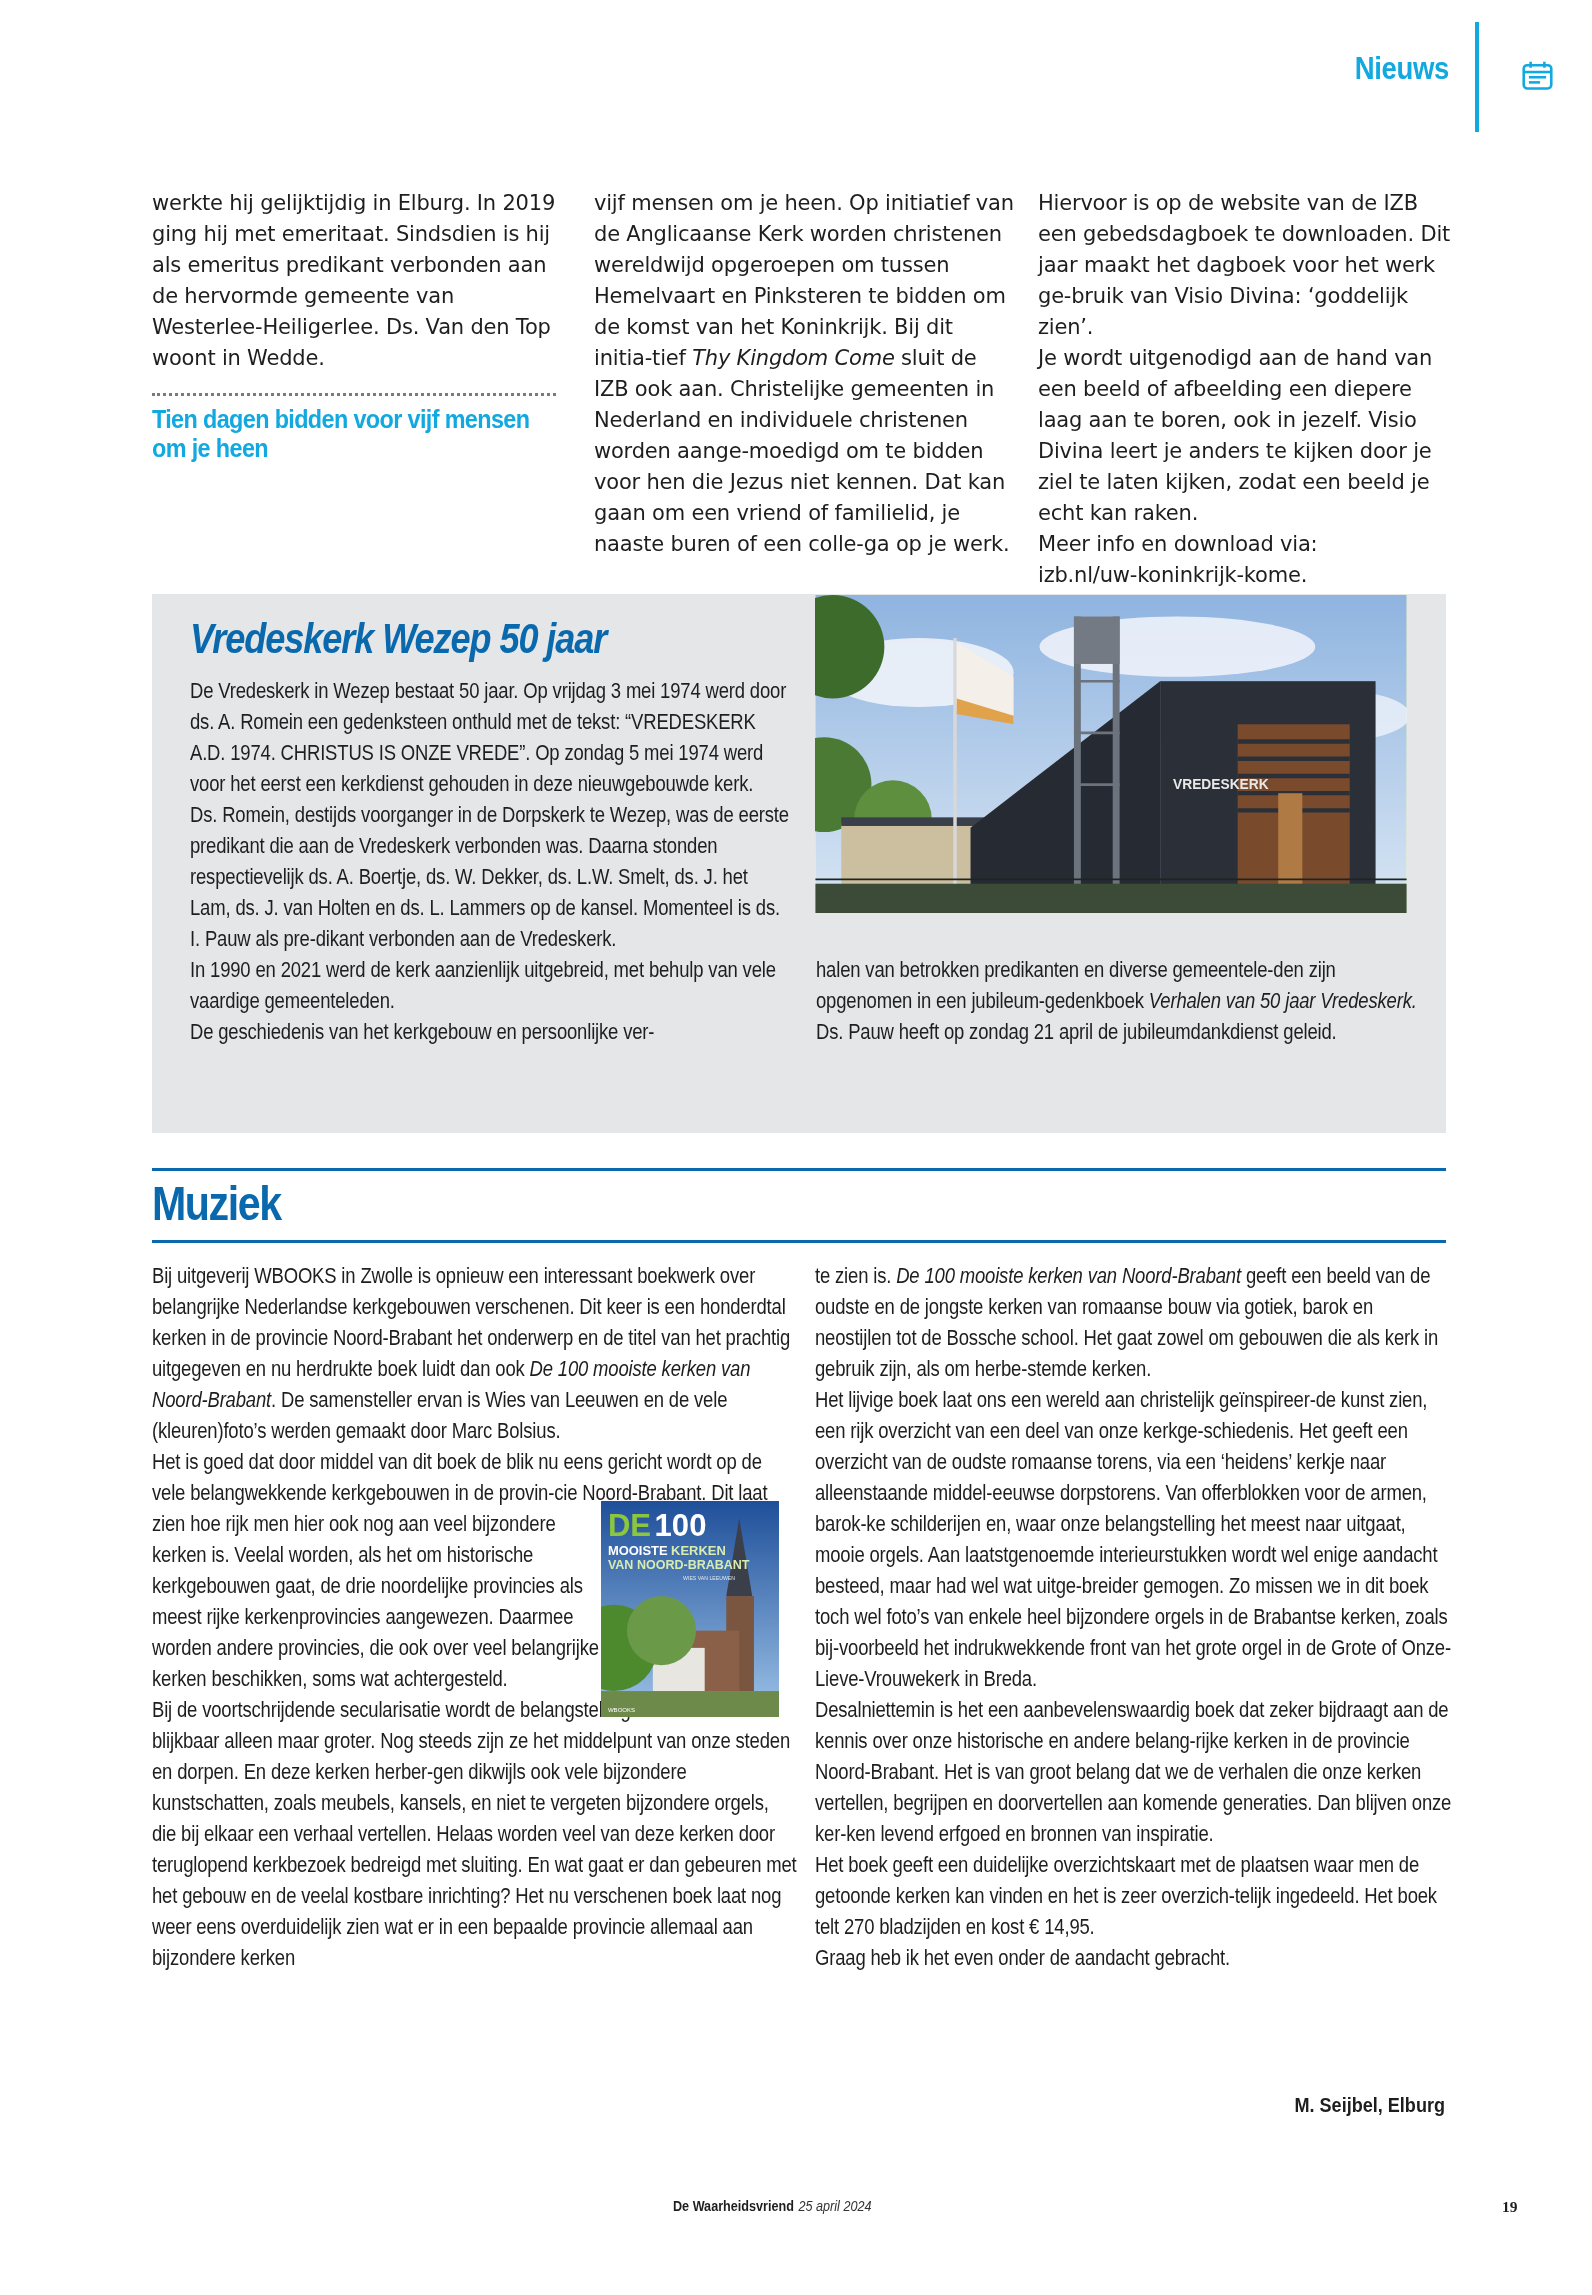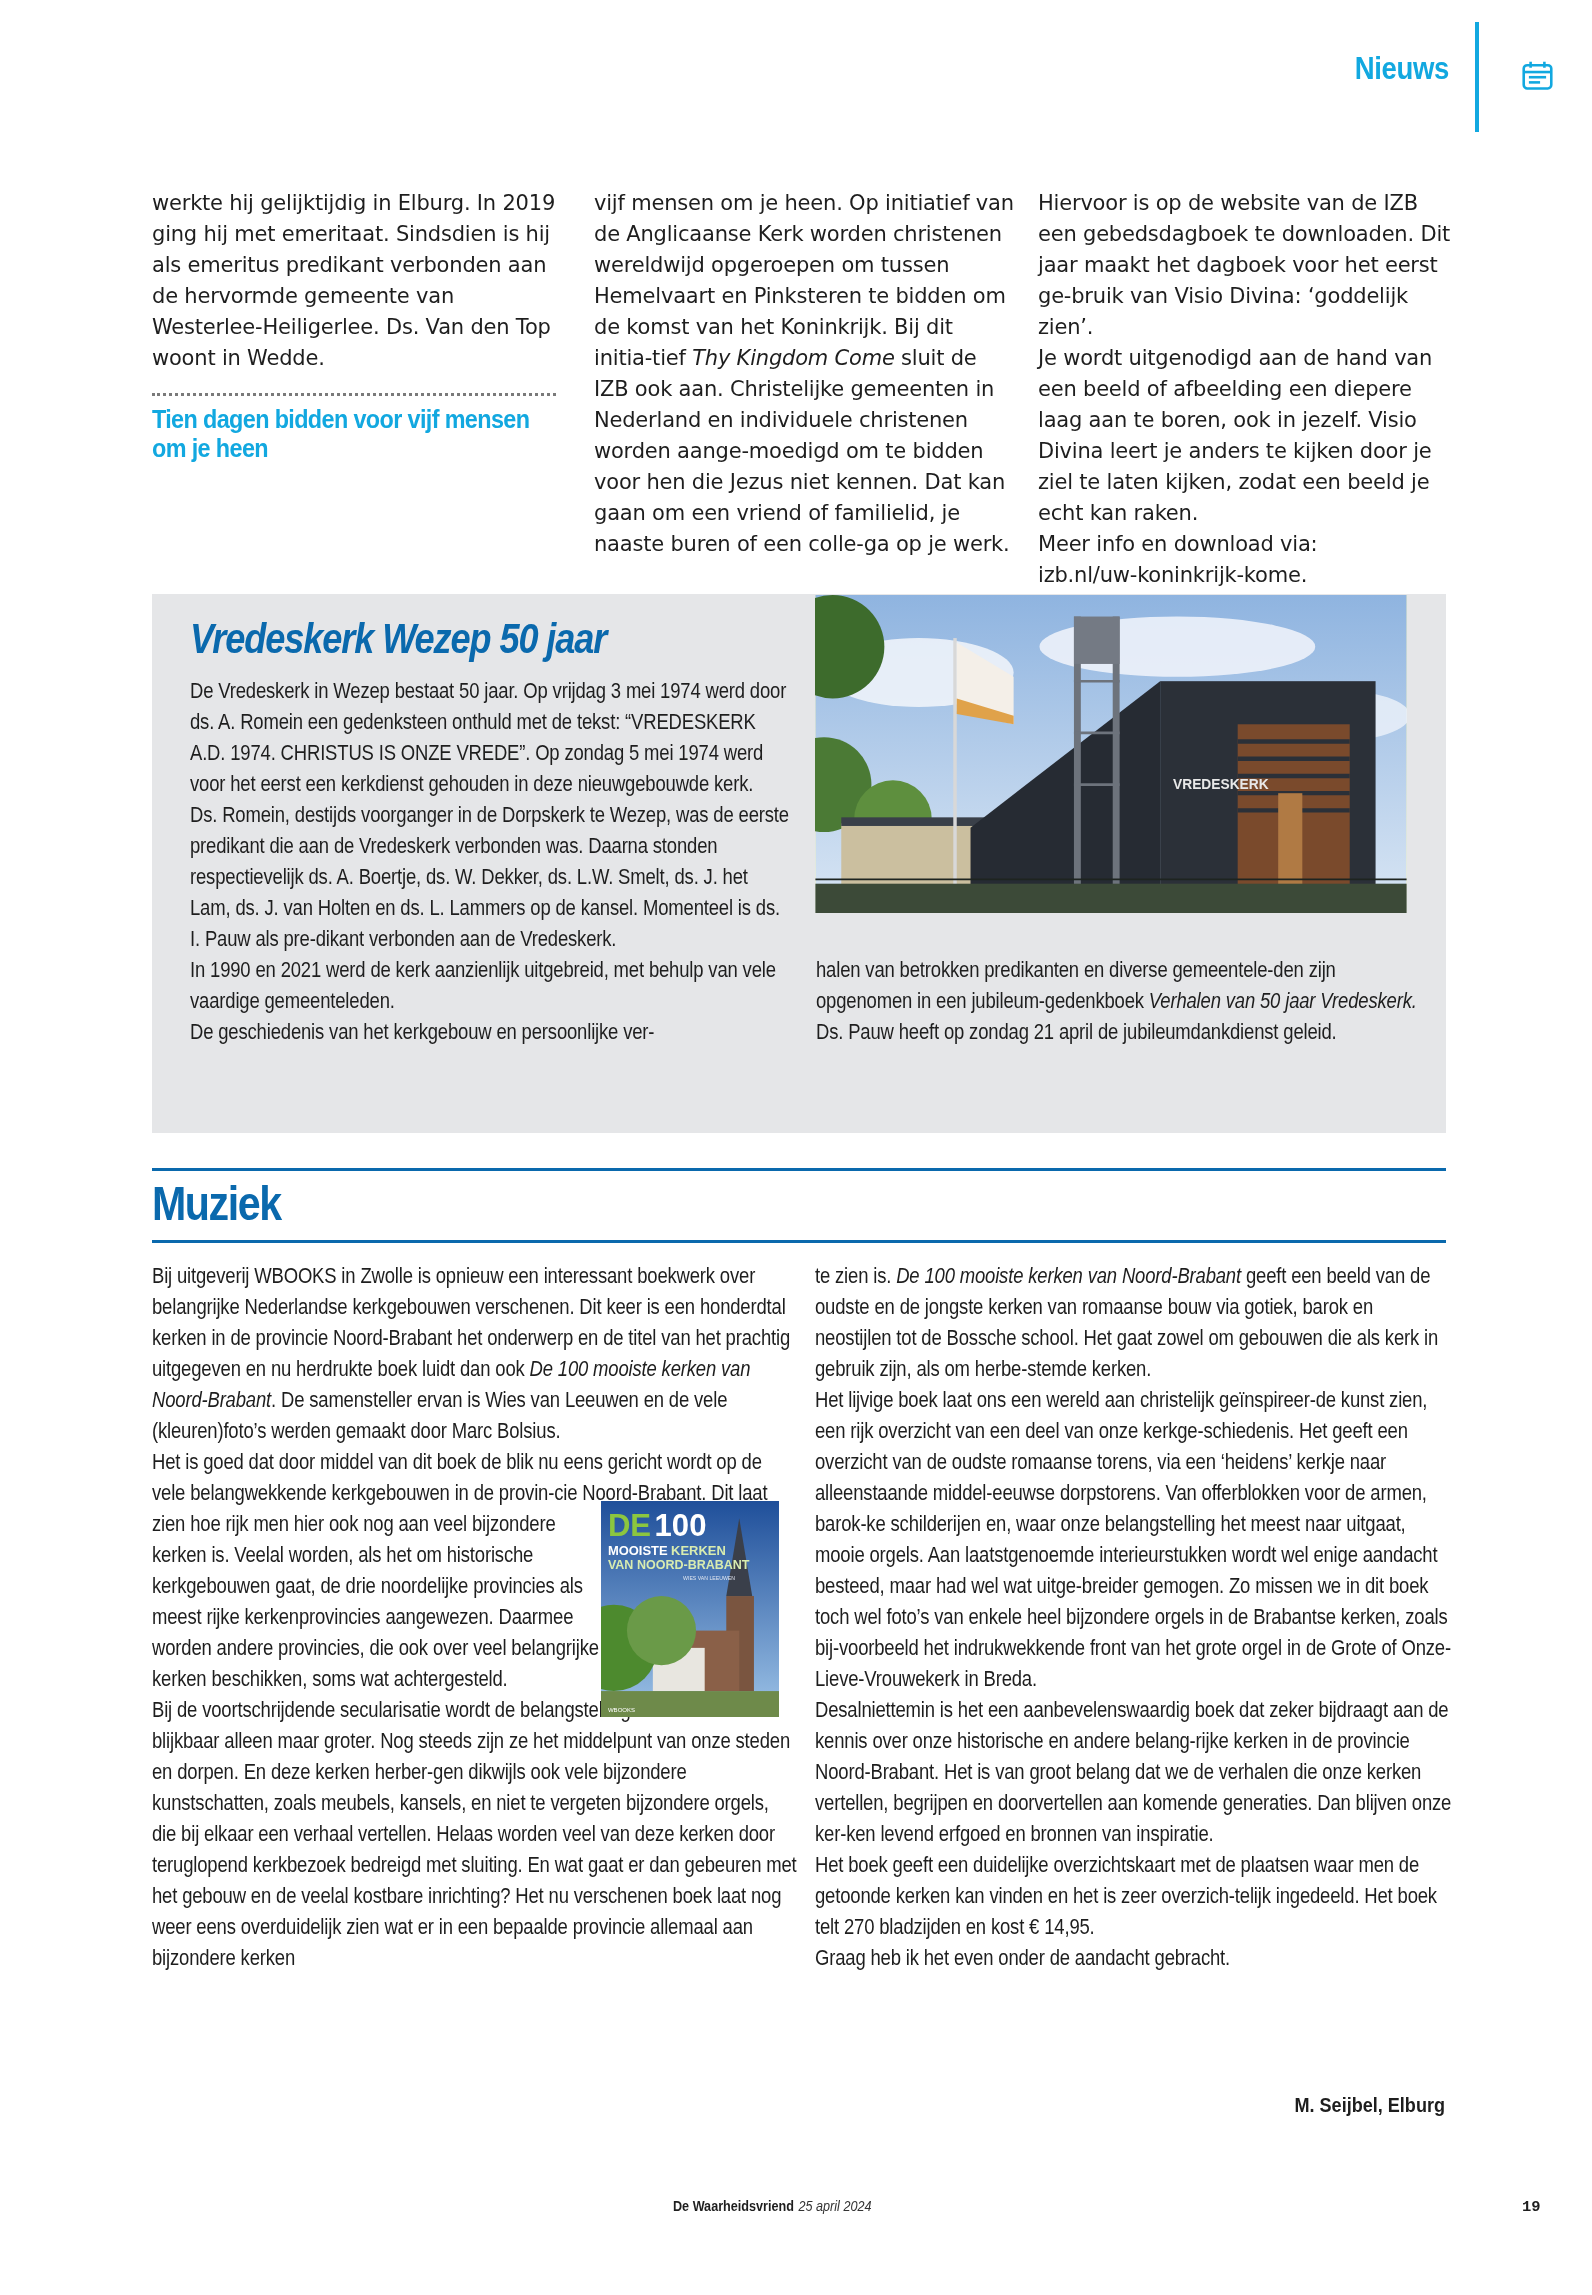--- a/index.html
+++ b/index.html
@@ -53,21 +53,21 @@
   #signature { left: 1208px; top: 2093px; width: 237px; text-align: right; font-family: "Liberation Sans", sans-serif;
     font-weight: bold; font-size: 21px; transform: scaleX(0.86); transform-origin: right top; }
 
   #book-cover { left: 601px; top: 1501px; width: 178px; height: 216px; overflow: hidden; }
 
   
   #footer-pub { left: 673px; top: 2198px; font-family: "Liberation Sans", sans-serif; font-size: 14.7px; white-space: nowrap;
     transform: scaleX(0.86); transform-origin: left top; }
   #footer-pub b { font-weight: bold; }
   #footer-date { font-style: italic; font-weight: normal; margin-left: 5.2px; color: #333; }
-  #page-number { left: 1502px; top: 2198px; font-family: Liberation Mono, monospace; font-weight: bold; font-size: 15.5px; margin-left: 20px; }
+  #page-number { left: 1502px; top: 2198px; font-family: Liberation Serif, serif; font-weight: bold; font-size: 15.5px; }
 </style>
 </head>
 <body>
 
 <div id="section-tag" class="abs">Nieuws</div>
 <div id="header-divider" class="abs"></div>
 <div id="calendar-icon" class="abs">
   <svg width="33" height="31" viewBox="0 0 38 36">
     <rect x="3" y="6" width="32" height="27" rx="4" fill="none" stroke="#12a8e0" stroke-width="3"></rect>
     <line x1="3" y1="14" x2="35" y2="14" stroke="#12a8e0" stroke-width="3"></line>
@@ -82,21 +82,21 @@
   <p>werkte hij gelijktijdig in Elburg. In 2019 ging hij met emeritaat. Sindsdien is hij als emeritus predikant verbonden aan de hervormde gemeente van Westerlee-Heiligerlee. Ds. Van den Top woont in Wedde.</p>
   <div class="dotted-sep"></div>
   <div class="subhead">Tien dagen bidden voor vijf mensen om je heen</div>
 </div>
 
 <div id="col2" class="abs col">
   <p><span>vijf mensen om je heen. Op initiatief van de Anglicaanse Kerk worden christenen wereldwijd opgeroepen om tussen Hemelvaart en Pinksteren te bidden om de komst van het Koninkrijk. Bij dit initia-tief </span><em>Thy Kingdom Come</em><span> sluit de IZB ook aan. Christelijke gemeenten in Nederland en individuele christenen worden aange-moedigd om te bidden voor hen die Jezus niet kennen. Dat kan gaan om een vriend of familielid, je naaste buren of een colle-ga op je werk.</span></p>
 </div>
 
 <div id="col3" class="abs col">
-  <p>Hiervoor is op de website van de IZB een gebedsdagboek te downloaden. Dit jaar maakt het dagboek voor het eerst ge-bruik van Visio Divina: ‘goddelijk zien’.</p>
+  <p>Hiervoor is op de website van de IZB een gebedsdagboek te downloaden. Dit jaar maakt het dagboek voor het werk ge-bruik van Visio Divina: ‘goddelijk zien’.</p>
   <p>Je wordt uitgenodigd aan de hand van een beeld of afbeelding een diepere laag aan te boren, ook in jezelf. Visio Divina leert je anders te kijken door je ziel te laten kijken, zodat een beeld je echt kan raken.</p>
   <p>Meer info en download via:</p>
   <p>izb.nl/uw-koninkrijk-kome.</p>
 </div>
 
 <div id="vredes-box" class="abs"></div>
 <div id="vredes-title" class="abs">Vredeskerk Wezep 50 jaar</div>
 
 <div id="vredes-left" class="abs col">
   <div class="cond narrow">

